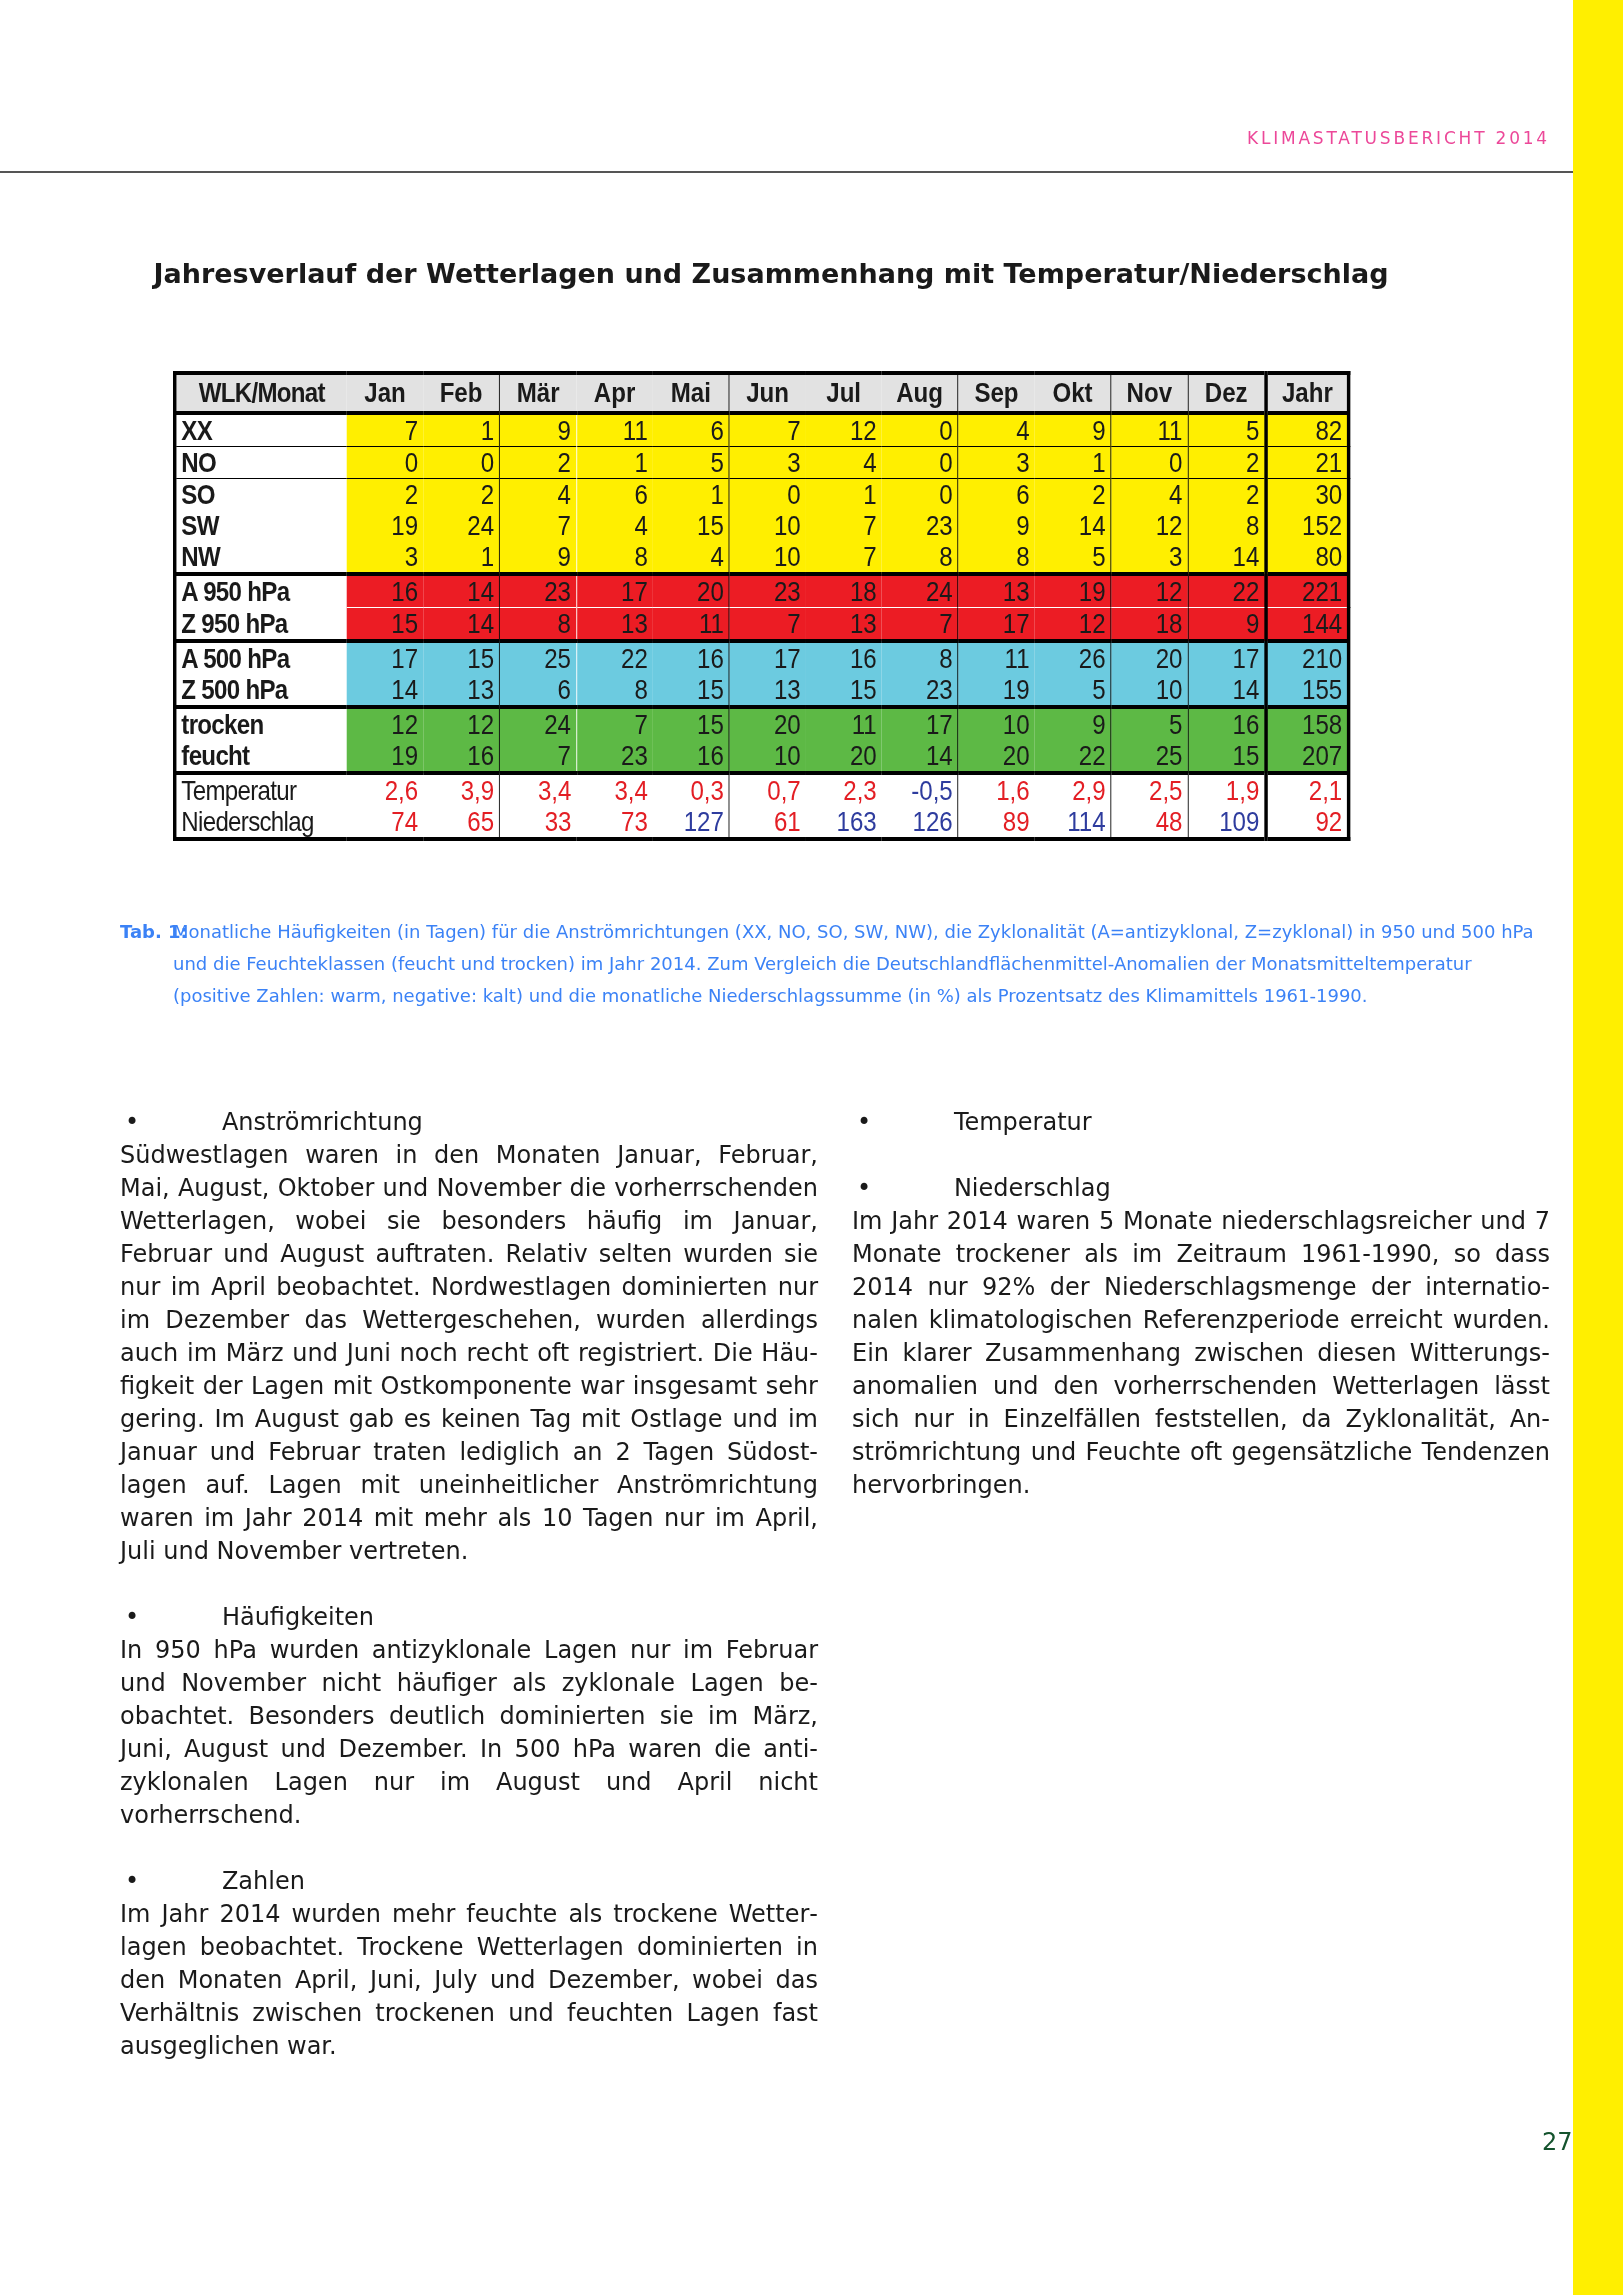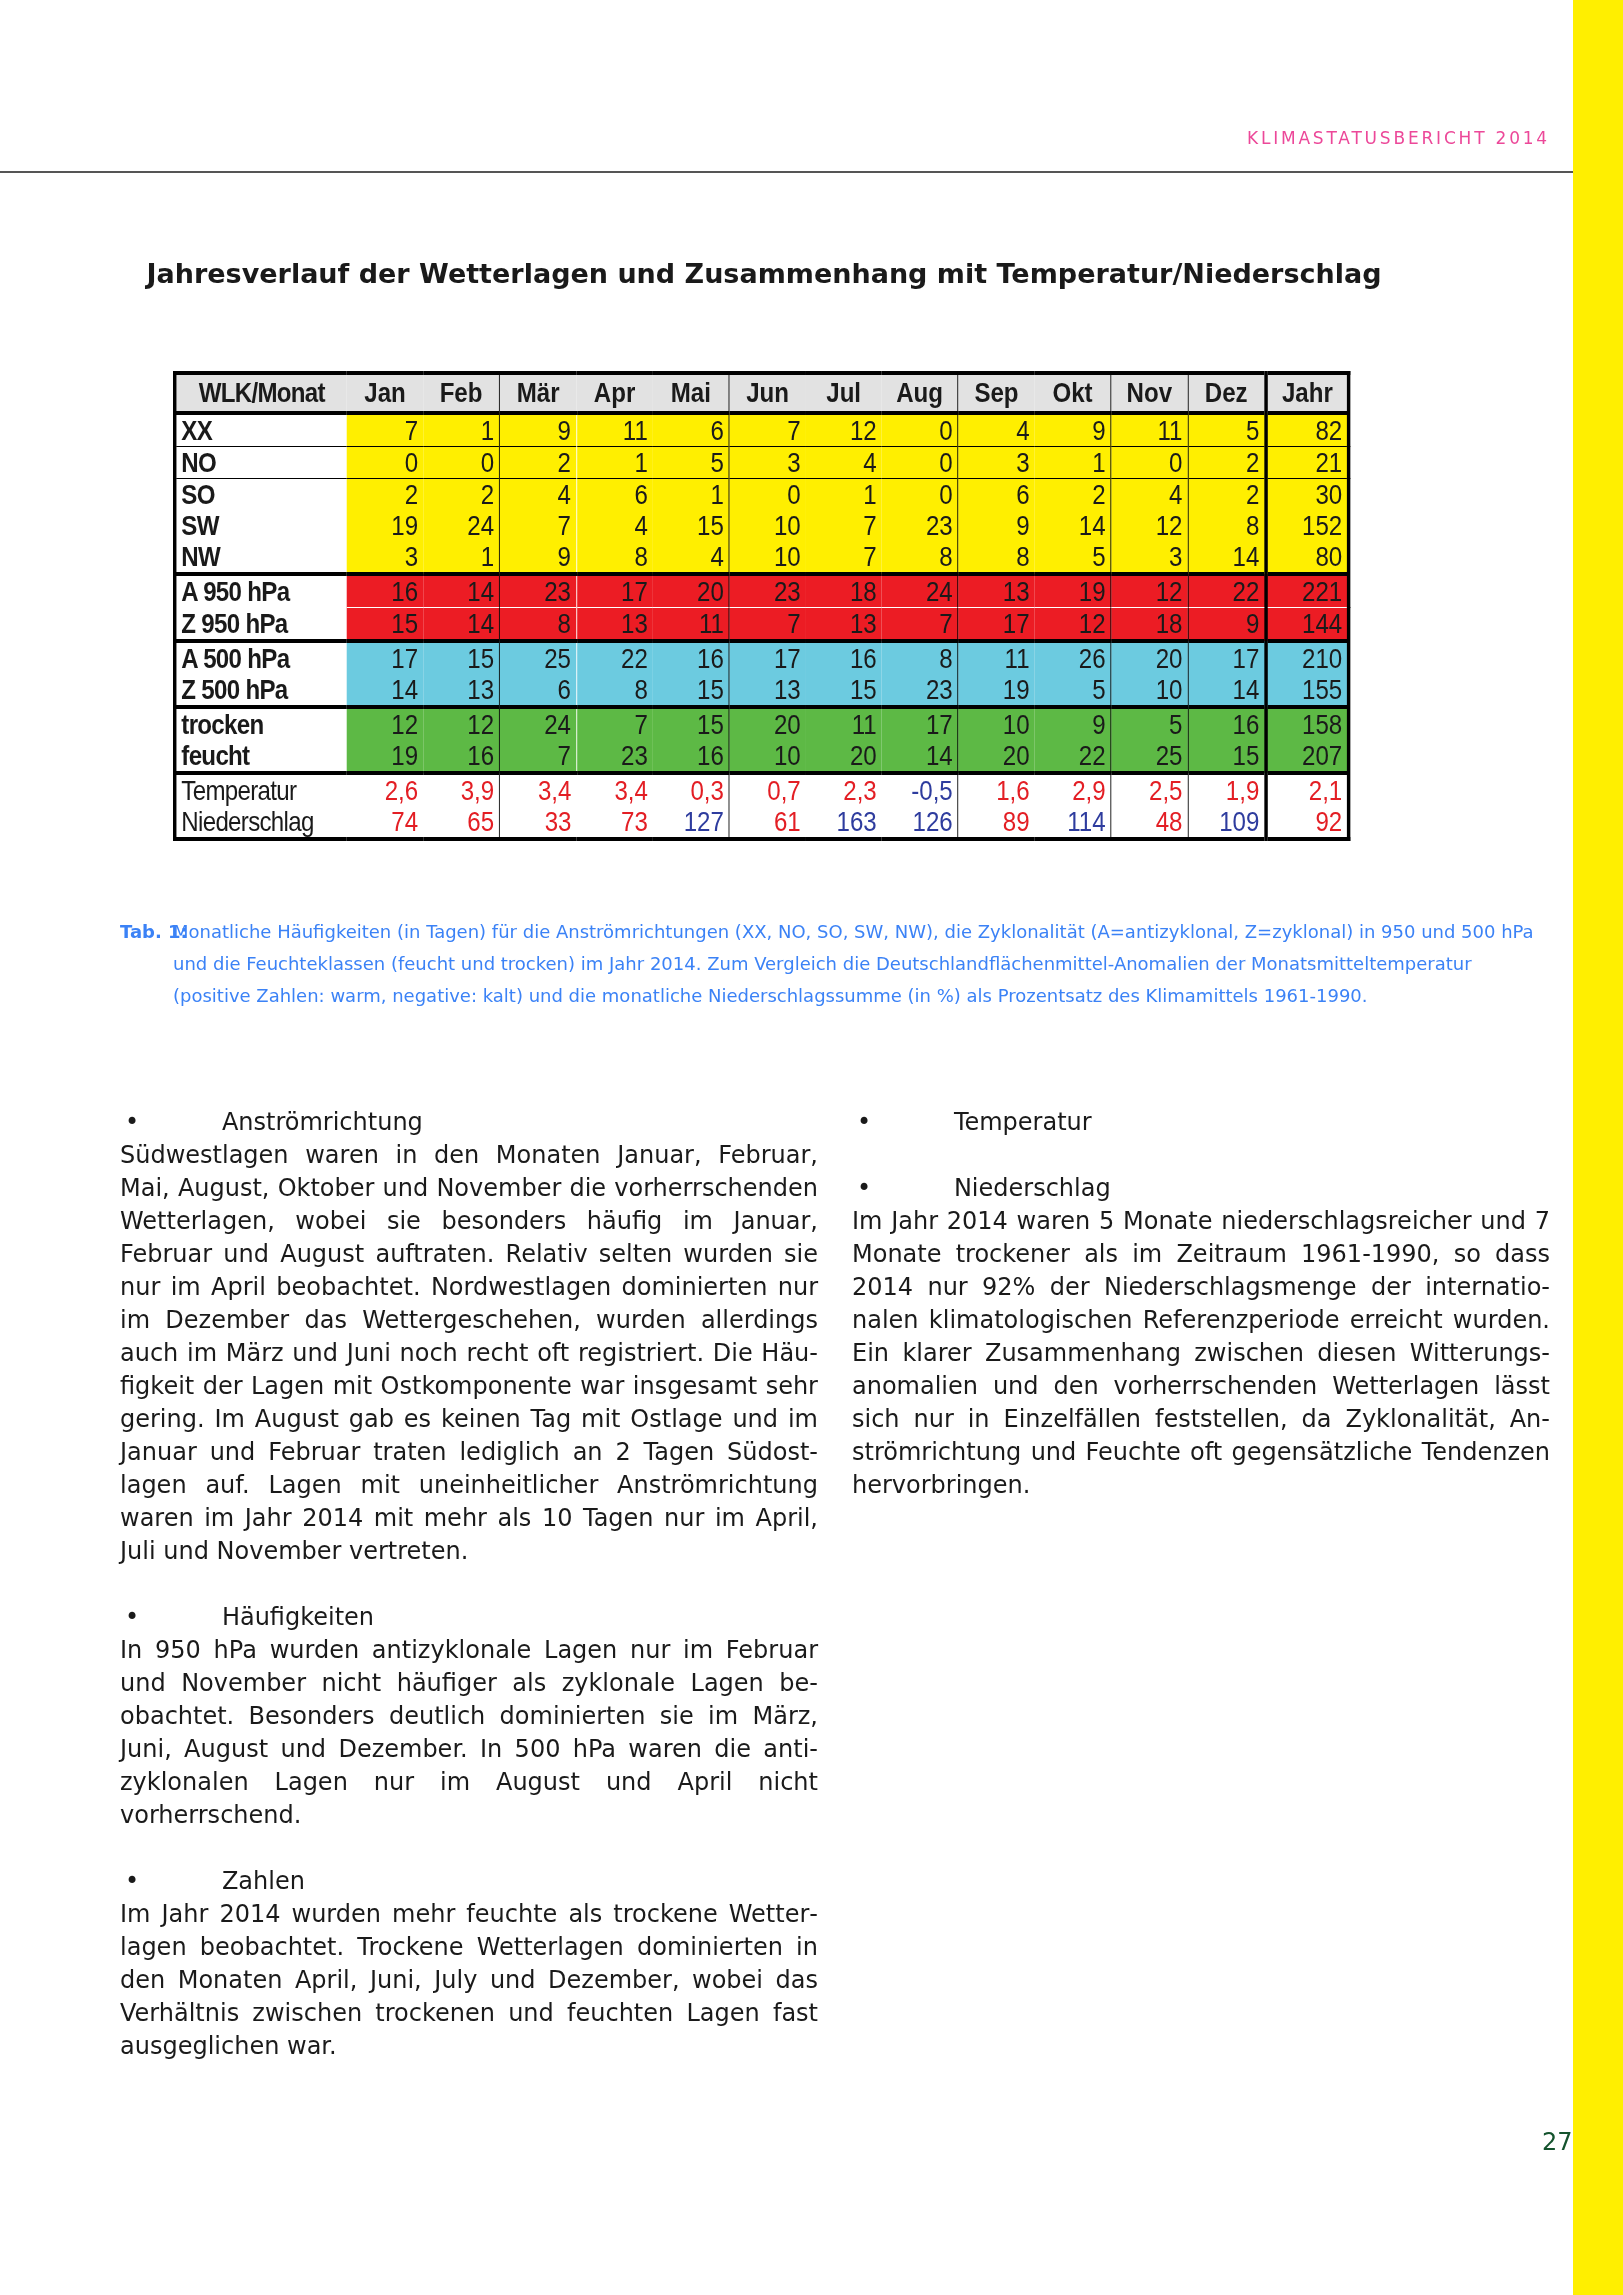--- a/index.html
+++ b/index.html
@@ -1,20 +1,20 @@
 <!DOCTYPE html>
 <html style="font-size:13px"><head>
 <meta charset="utf-8">
 <style>
   html, body { margin: 0; padding: 0; }
   body { width: 1623px; height: 2295px; position: relative; background: #fff; font-family: "DejaVu Sans", sans-serif; color: #1a1a1a; overflow: hidden; }
   .yellow-bar { position: absolute; left: 1573px; top: 0; width: 50px; height: 2295px; background: #ffef00; }
   .header-title { position: absolute; right: 73px; top: 128px; font-size: 17px; letter-spacing: 2.8px; color: #ec4899; font-family: "DejaVu Sans", sans-serif; }
   .header-rule { position: absolute; left: 0; top: 171px; width: 1573px; height: 1.6px; background: #555; }
-  .figure-title { position: absolute; left: 1px; width: 1526px; top: 258px; text-align: center; font-size: 27px; font-weight: bold; color: #1a1a1a; }
+  .figure-title { position: absolute; left: 8px; width: 1526px; top: 258px; text-align: center; font-size: 27px; font-weight: bold; color: #1a1a1a; }
 
   table.wlk { position: absolute; left: 173px; top: 371px; border-collapse: collapse; font-family: "Liberation Sans", sans-serif; font-size: 28px; border: 4px solid #000; transform-origin: 0 0; transform: scaleX(0.86); }
   table.wlk td { padding: 0 5.7px; height: 31px; line-height: 31px; text-align: right; white-space: nowrap; }
   table.wlk td.lbl { text-align: left; width: 187px; background: #fff; font-weight: bold; letter-spacing: -0.8px; }
   table.wlk tr.hdr td { background: #e2e2e2; font-weight: bold; text-align: center; height: 36px; line-height: 36px; }
   table.wlk td.m { width: 77px; }
   table.wlk td.yr { width: 81px; border-left: 4px solid #000; }
   .bl { border-left: 1.6px solid #000; }
   .blw { border-left: 1.6px solid #fff; }
   .grp-top td { border-top: 4px solid #000; }

